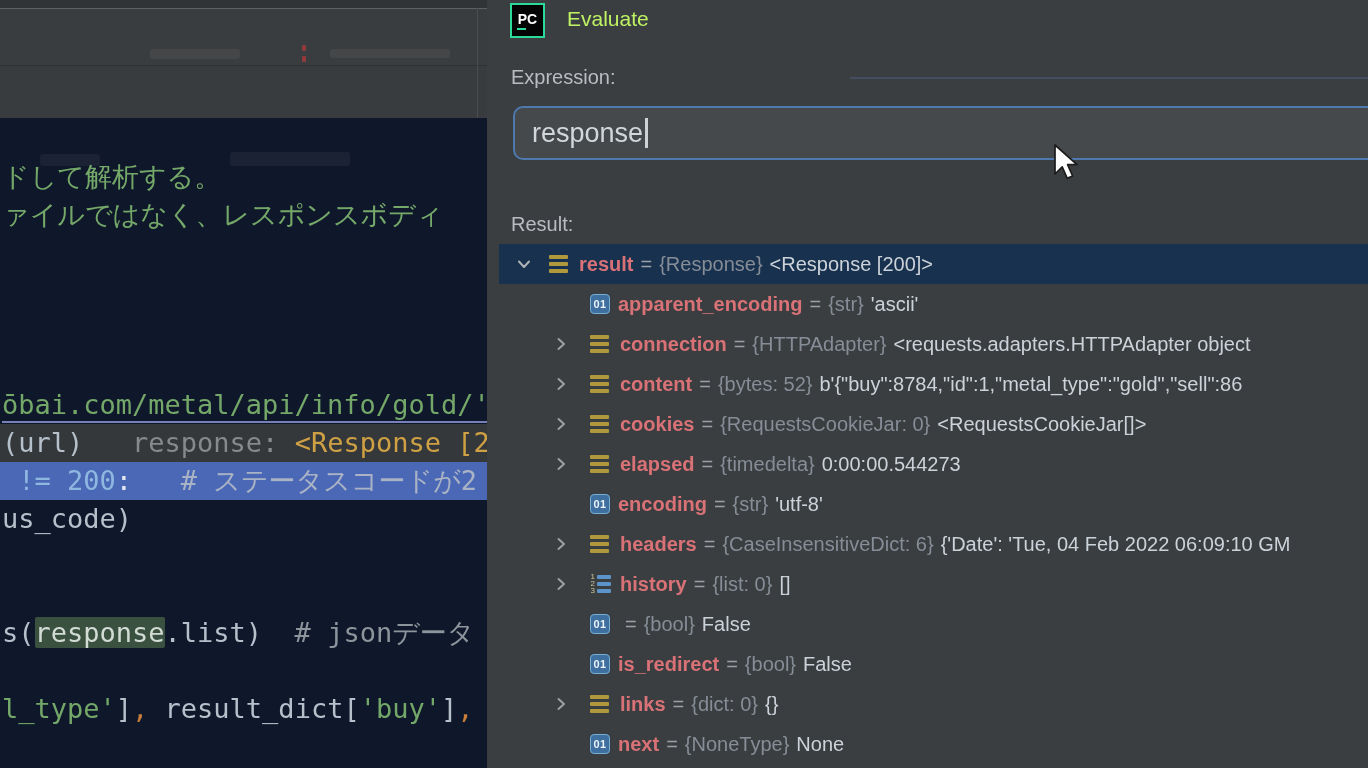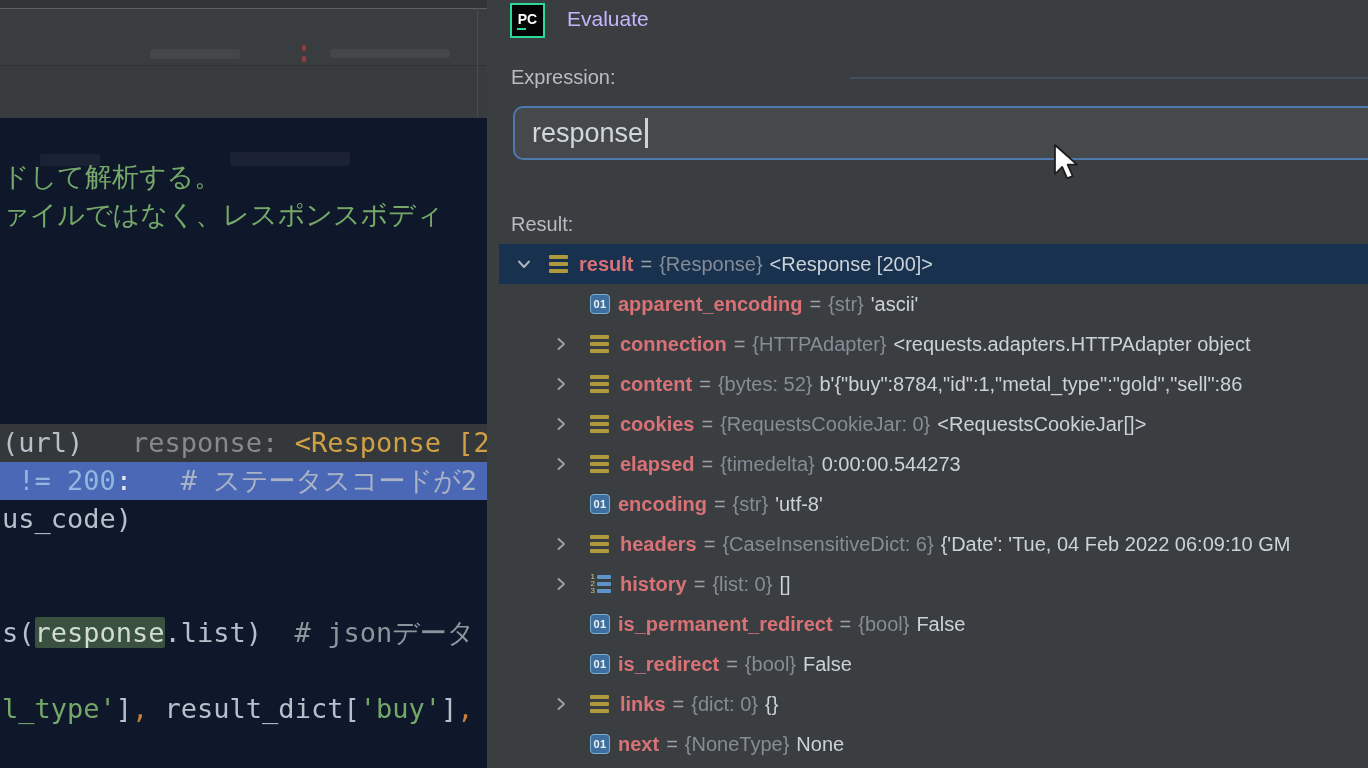--- a/index.html
+++ b/index.html
@@ -37,21 +37,21 @@
   .role-inline-value{color:#cfa144;}
   .role-comma{color:#c77f3a;}
   .role-plain-hl{color:#d2dcd5;background:#3a5140;border-radius:2px;}
 
   
   .dialog{position:absolute;left:487px;top:0;width:881px;height:768px;background:#3b3e41;overflow:hidden;}
   .pc-icon{position:absolute;left:23px;top:3px;width:31px;height:31px;background:#050505;
            border:2px solid #2bd999;display:flex;flex-direction:column;align-items:center;justify-content:center;}
   .pc-icon span{color:#fff;font-size:14px;font-weight:bold;letter-spacing:0;line-height:14px;}
   .pc-icon i{display:block;width:9px;height:2px;background:#2bd999;margin-top:2px;align-self:flex-start;margin-left:5px;}
-  .dlg-title{position:absolute;left:80px;top:7px;font-size:21px;color:#c4b5fd;}
+  .dlg-title{position:absolute;left:80px;top:7px;font-size:21px;color:#bef264;}
   .lbl{position:absolute;left:24px;font-size:20px;color:#b9bdc1;}
   .expr-lbl{top:66px;}
   .result-lbl{top:213px;}
   .field{position:absolute;left:26px;top:106px;right:-14px;height:50px;background:#46494b;
          border:2px solid #4e79af;border-radius:10px;display:flex;align-items:center;}
   .field-text{margin-left:17px;font-size:27px;color:#d2d7db;}
   .caret{display:inline-block;width:3px;height:30px;background:#cdd2d6;margin-left:2px;}
   .ghost-line{position:absolute;left:363px;top:77px;width:518px;height:2px;background:#5a7ec2;opacity:.25;}
 
   .tree{position:absolute;left:12px;top:244px;right:0;font-size:20px;white-space:nowrap;}
@@ -90,20 +90,21 @@
       <div class="reddot rd2"></div>
     </div>
     <div class="chrome-band2">
       <div class="smudge s2"></div>
       <div class="smudge s3"></div>
     </div>
     <div class="chrome-vline"></div>
     <div id="code" class="code">
         <div class="line" style="top: 40px;"><span class="role-str">ドして解析する。</span></div>
         <div class="line" style="top: 78px;"><span class="role-str">ァイルではなく、レスポンスボディ</span></div>
+        <div class="line" style="top: 268px;"><span class="role-url">ōbai.com/metal/api/info/gold/'</span></div>
         <div class="line exec" style="top: 306px;"><span class="role-plain">(url)</span><span class="role-plain">   </span><span class="role-hint">response: </span><span class="role-inline-value">&lt;Response [20</span></div>
         <div class="line sel" style="top: 344px;"><span class="role-num"> != 200</span><span class="role-plain-bright">:</span><span class="role-cmt-sel">   # ステータスコードが2</span></div>
         <div class="line" style="top: 382px;"><span class="role-plain">us_code)</span></div>
         <div class="line" style="top: 496px;"><span class="role-plain">s(</span><span class="role-plain-hl">response</span><span class="role-plain">.list)</span><span class="role-cmt">  # jsonデータ</span></div>
         <div class="line" style="top: 572px;"><span class="role-str">l_type'</span><span class="role-plain">]</span><span class="role-comma">,</span><span class="role-plain"> result_dict[</span><span class="role-str">'buy'</span><span class="role-plain">]</span><span class="role-comma">,</span><span class="role-plain"> r</span></div>
       </div>
   </div>
 
   <div class="dialog">
     <div class="pc-icon">
@@ -248,21 +249,20 @@
             <i></i>
           </span>
           <span class="nm">history</span>
           <span class="eq">=</span>
           <span class="tp">{list: 0}</span>
           <span class="vl">[]</span>
         </div>
         <div class="trow">
           <span class="exp"></span>
           <span class="icon prim">01</span>
-          <span class="nm">is_permanent_redirect</span>
           <span class="eq">=</span>
           <span class="tp">{bool}</span>
           <span class="vl">False</span>
         </div>
         <div class="trow">
           <span class="exp"></span>
           <span class="icon prim">01</span>
           <span class="nm">is_redirect</span>
           <span class="eq">=</span>
           <span class="tp">{bool}</span>

